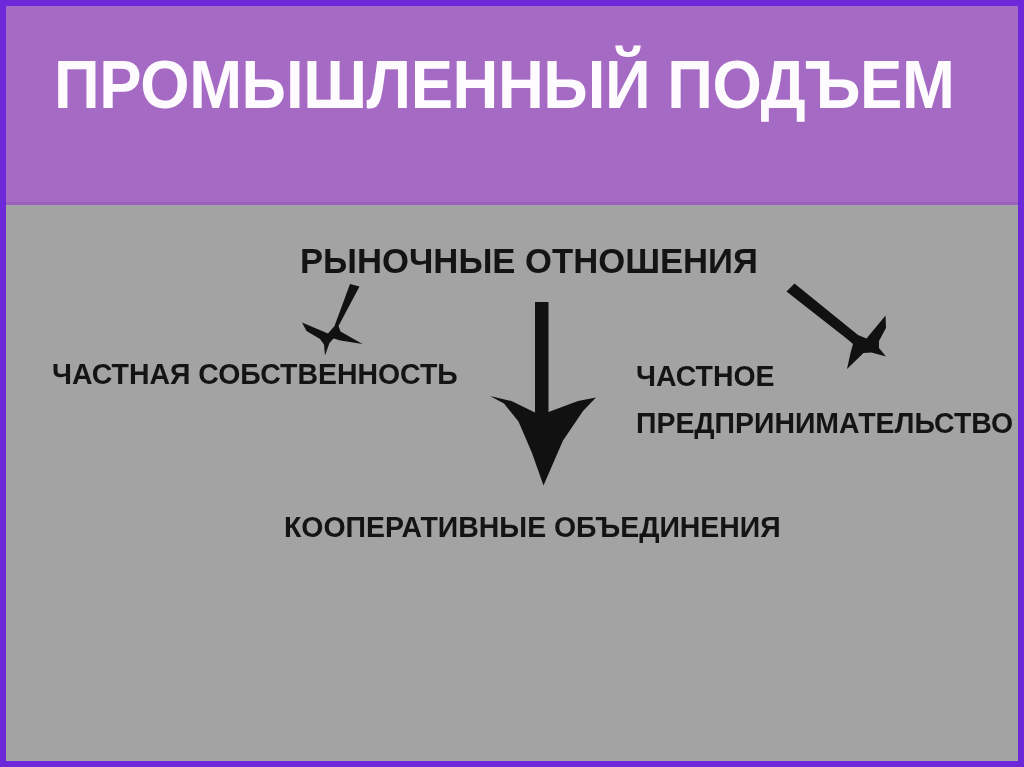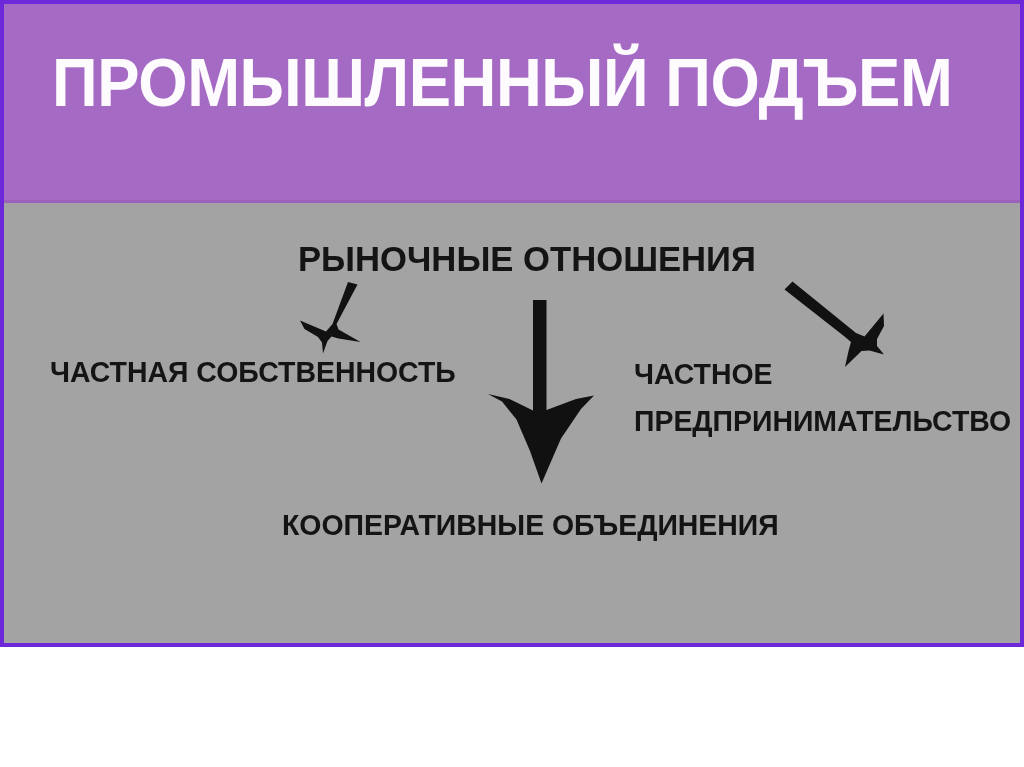--- a/index.html
+++ b/index.html
@@ -6,25 +6,25 @@
     margin: 0;
     padding: 0;
     background: #ffffff;
   }
   body {
     font-family: "Liberation Sans", sans-serif;
   }
   #slide {
     position: relative;
     width: 1024px;
-    height: 647px;
+    height: 767px;
     background: #ffffff;
     overflow: hidden;
     box-sizing: border-box;
-    border: 4px solid #6d28d9;
+    border: 6px solid #6d28d9;
   }
 
   
   #title-banner {
     position: absolute;
     left: 0;
     top: 0;
     width: 1024px;
     height: 196px;
     background: #a56bc4;

